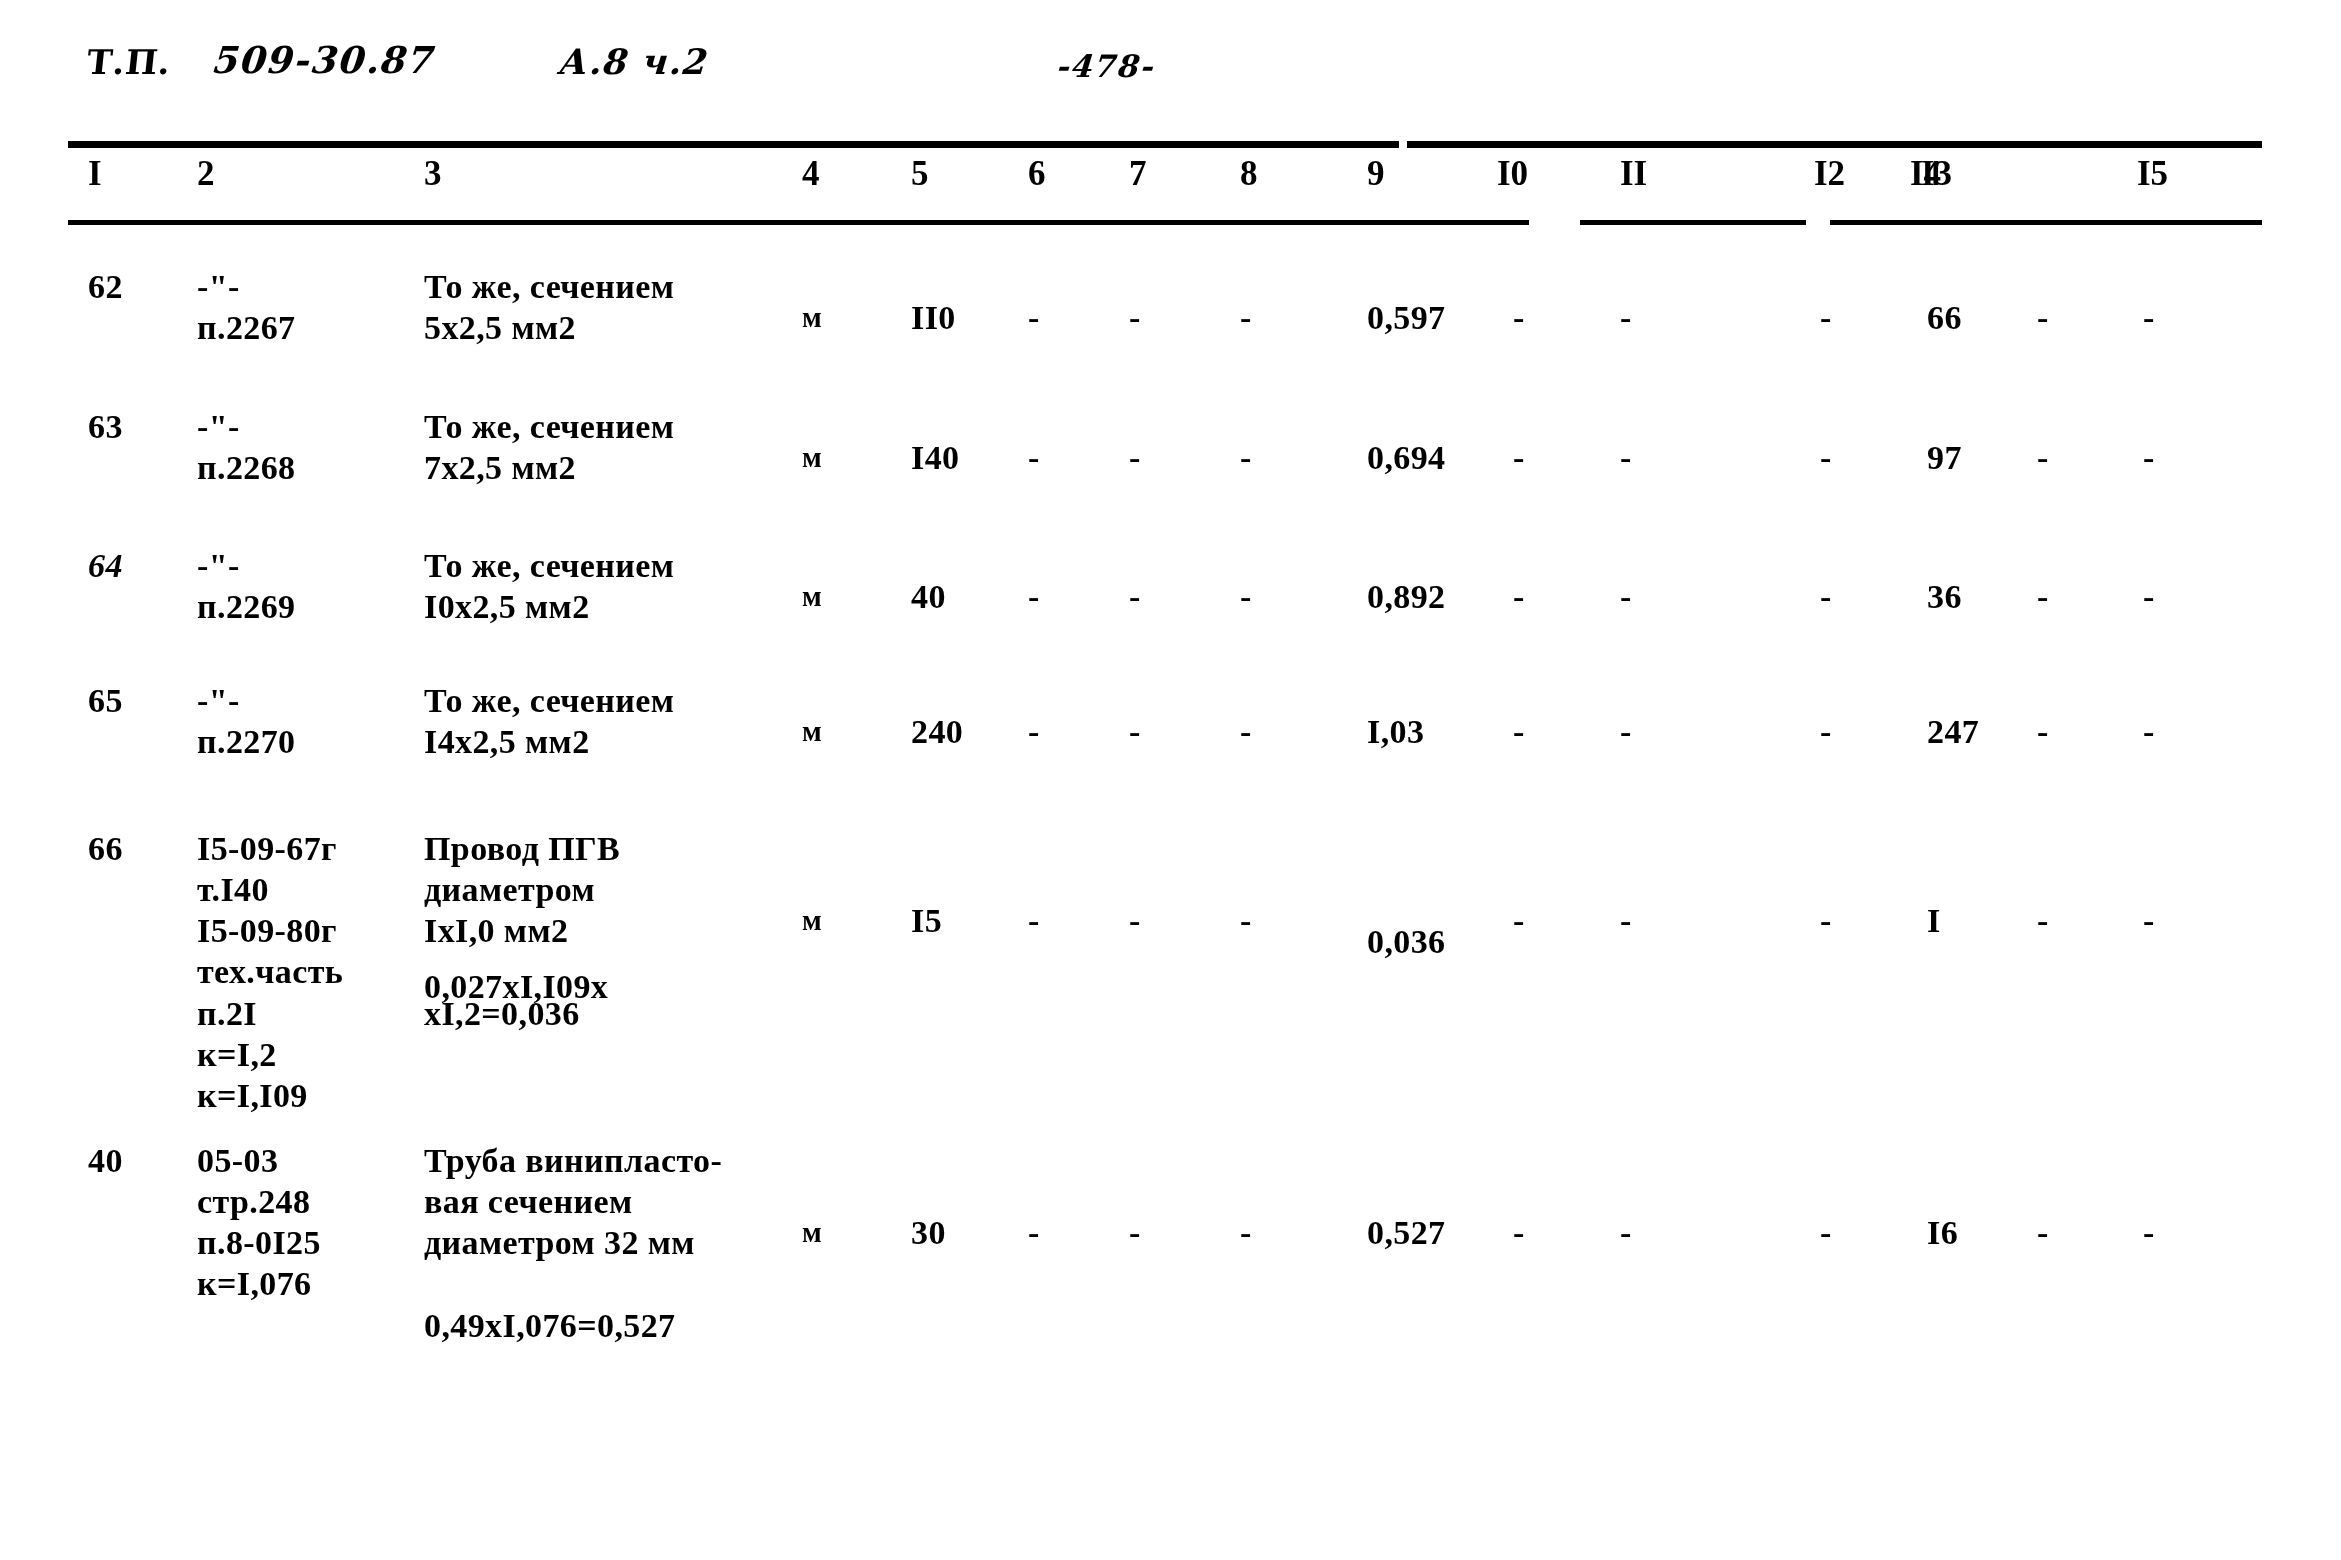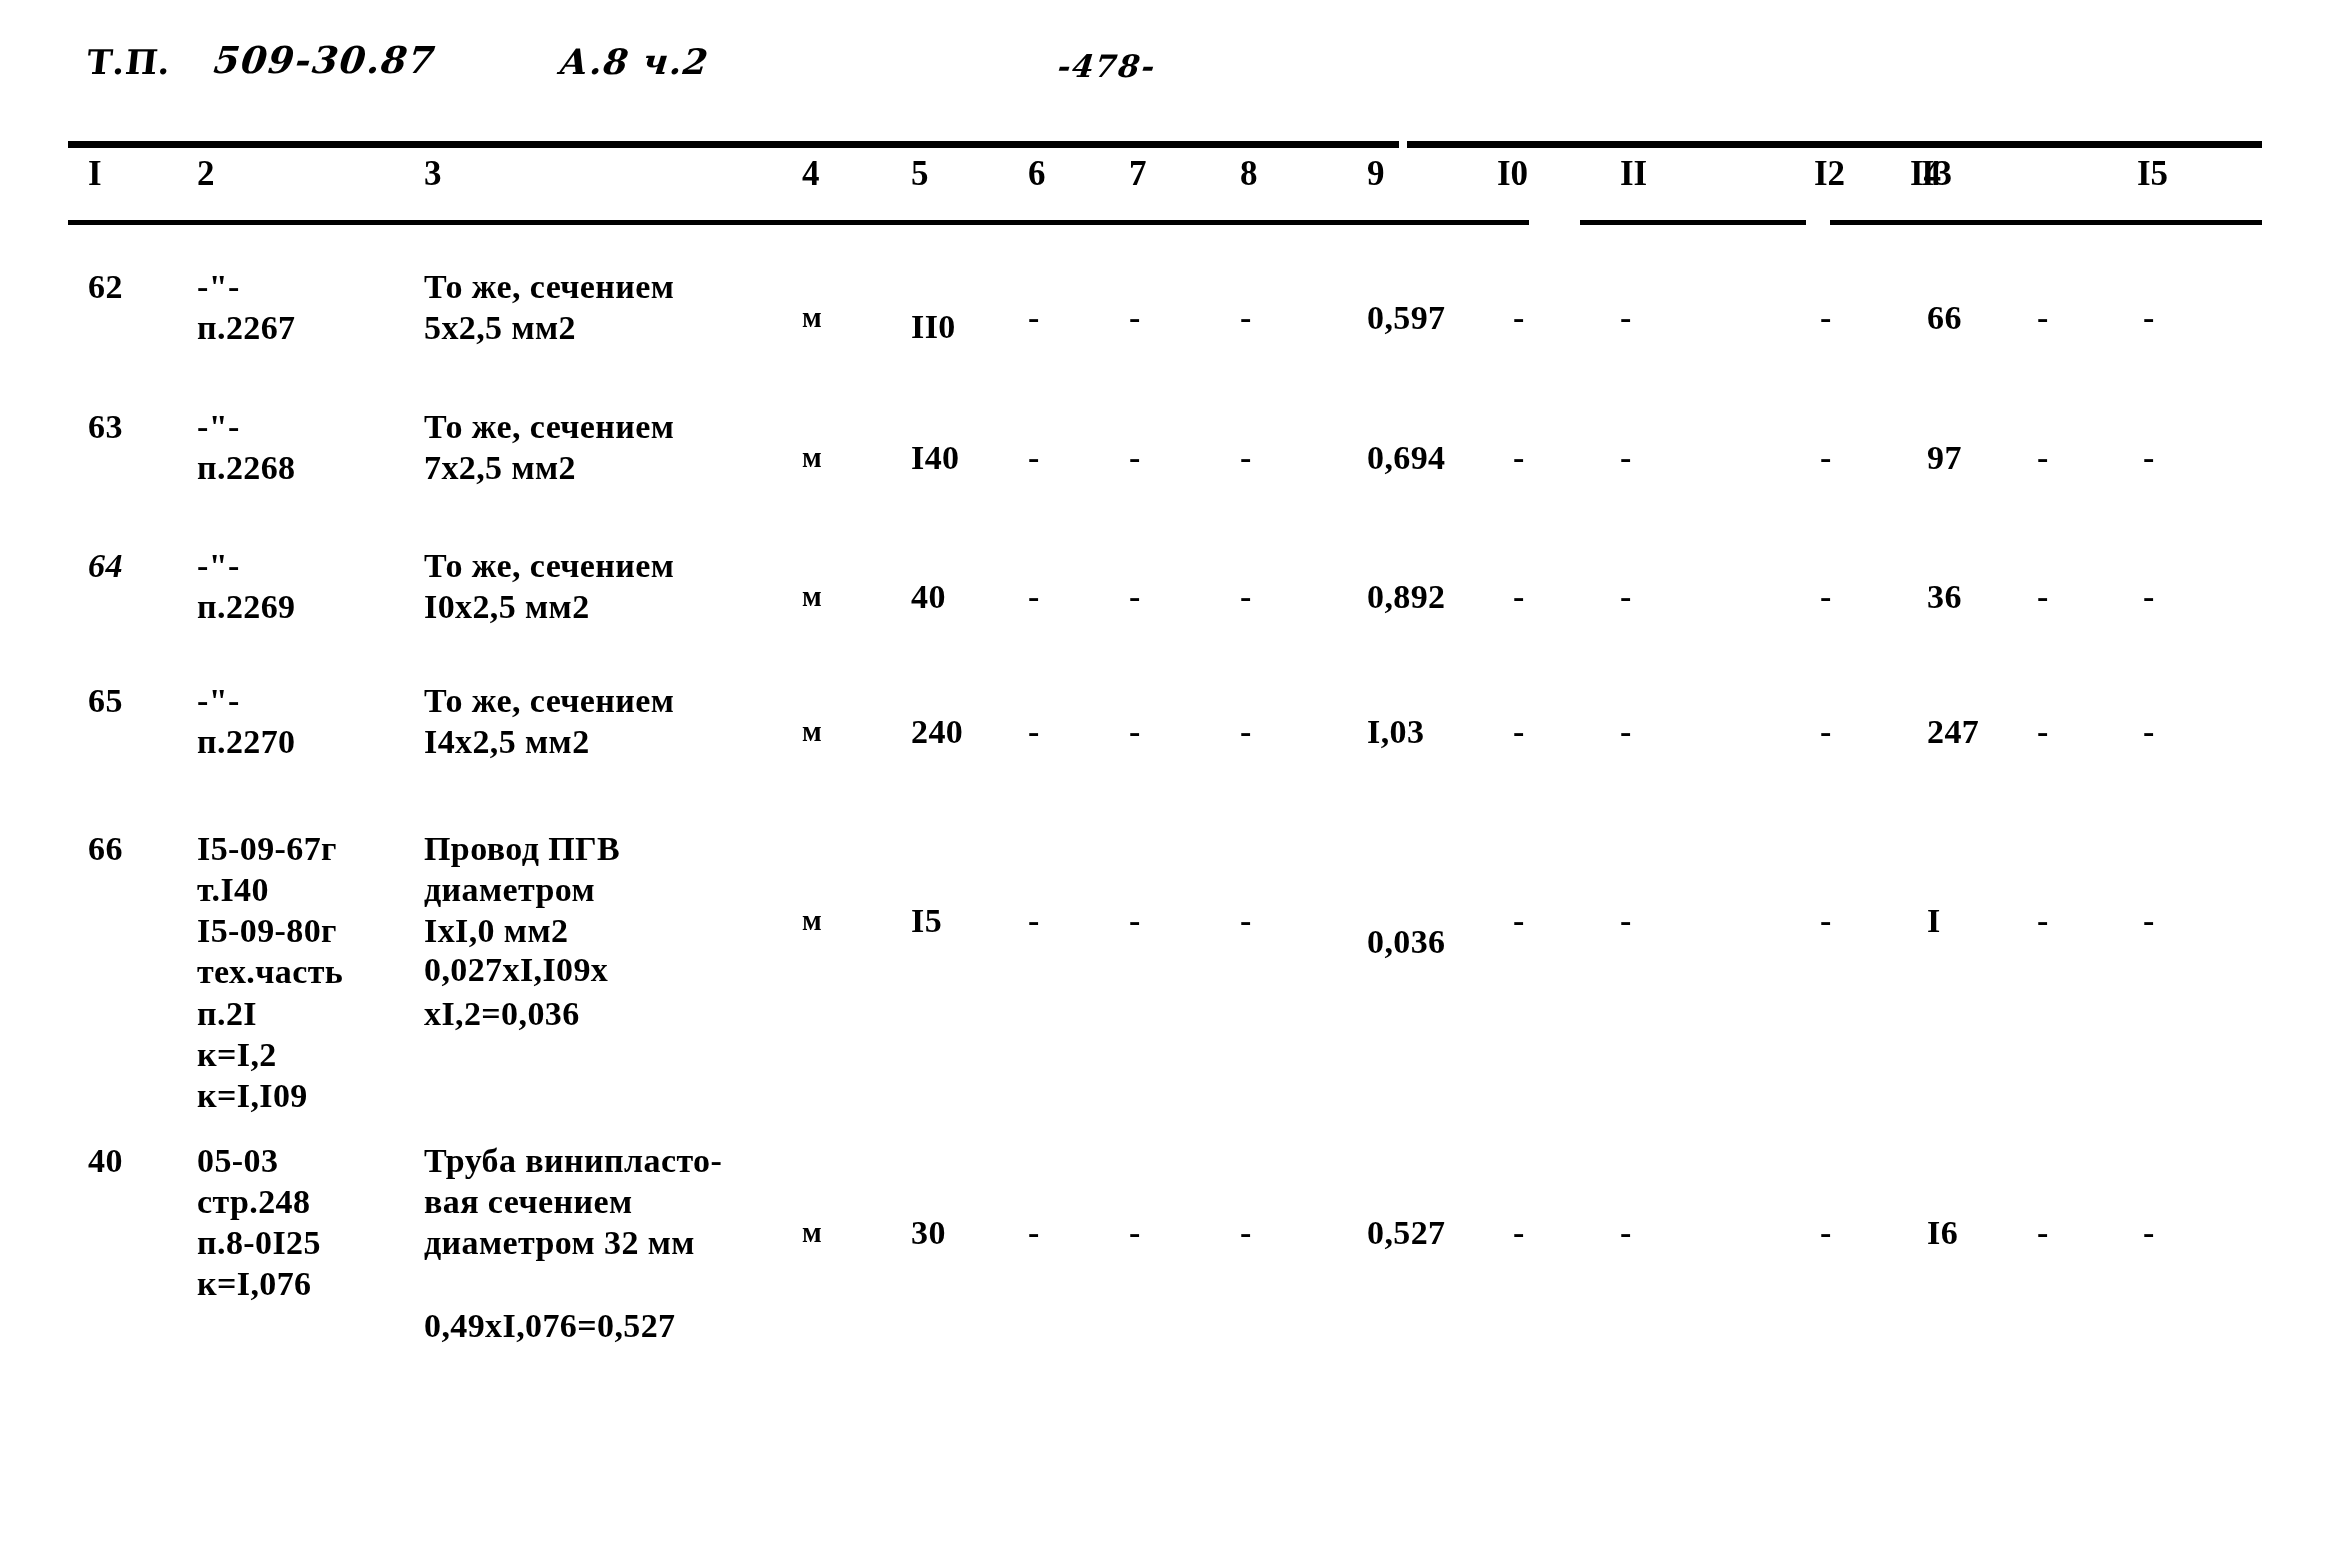--- a/index.html
+++ b/index.html
@@ -153,21 +153,21 @@
     </div>
 
   <div id="tbody">
       <div class="row" style="position: absolute; top: 0px; height: 140px; left: 0px; width: 100%;">
         <div class="cell c1 blur" style="top: 0px;">62</div>
         <div class="cell c2 blur" style="top: 0px;">-"-</div>
         <div class="cell c2 blur" style="top: 41px;">п.2267</div>
         <div class="cell c3 blur" style="top: 0px;">То же, сечением</div>
         <div class="cell c3 blur" style="top: 41px;">5х2,5 мм2</div>
         <div class="cell num blur c4" style="top: 31px; font-size: 29px;">м</div>
-        <div class="cell num blur c5" style="top: 40px;">II0</div>
+        <div class="cell num blur c5" style="top: 31px;">II0</div>
         <div class="cell num blur c6 dash" style="top: 31px;">-</div>
         <div class="cell num blur c7 dash" style="top: 31px;">-</div>
         <div class="cell num blur c8 dash" style="top: 31px;">-</div>
         <div class="cell num blur c9" style="top: 31px;">0,597</div>
         <div class="cell num blur c10 dash" style="top: 31px;">-</div>
         <div class="cell num blur c11 dash" style="top: 31px;">-</div>
         <div class="cell num blur c12 dash" style="top: 31px;">-</div>
         <div class="cell num blur c13" style="top: 31px;">66</div>
         <div class="cell num blur c14 dash" style="top: 31px;">-</div>
         <div class="cell num blur c15 dash" style="top: 31px;">-</div>
@@ -234,21 +234,21 @@
         <div class="cell c2 blur" style="top: 0px;">I5-09-67г</div>
         <div class="cell c2 blur" style="top: 41px;">т.I40</div>
         <div class="cell c2 blur" style="top: 82px;">I5-09-80г</div>
         <div class="cell c2 blur" style="top: 123px;">тех.часть</div>
         <div class="cell c2 blur" style="top: 165px;">п.2I</div>
         <div class="cell c2 blur" style="top: 206px;">к=I,2</div>
         <div class="cell c2 blur" style="top: 247px;">к=I,I09</div>
         <div class="cell c3 blur" style="top: 0px;">Провод ПГВ</div>
         <div class="cell c3 blur" style="top: 41px;">диаметром</div>
         <div class="cell c3 blur" style="top: 82px;">IхI,0 мм2</div>
-        <div class="cell c3 blur" style="top: 121px;">0,027хI,I09х</div>
+        <div class="cell c3 blur" style="top: 138px;">0,027хI,I09х</div>
         <div class="cell c3 blur" style="top: 165px;">хI,2=0,036</div>
         <div class="cell num blur c4" style="top: 72px; font-size: 29px;">м</div>
         <div class="cell num blur c5" style="top: 72px;">I5</div>
         <div class="cell num blur c6 dash" style="top: 72px;">-</div>
         <div class="cell num blur c7 dash" style="top: 72px;">-</div>
         <div class="cell num blur c8 dash" style="top: 72px;">-</div>
         <div class="cell num blur c9" style="top: 67px; margin-top: 26px;">0,036</div>
         <div class="cell num blur c10 dash" style="top: 72px;">-</div>
         <div class="cell num blur c11 dash" style="top: 72px;">-</div>
         <div class="cell num blur c12 dash" style="top: 72px;">-</div>

